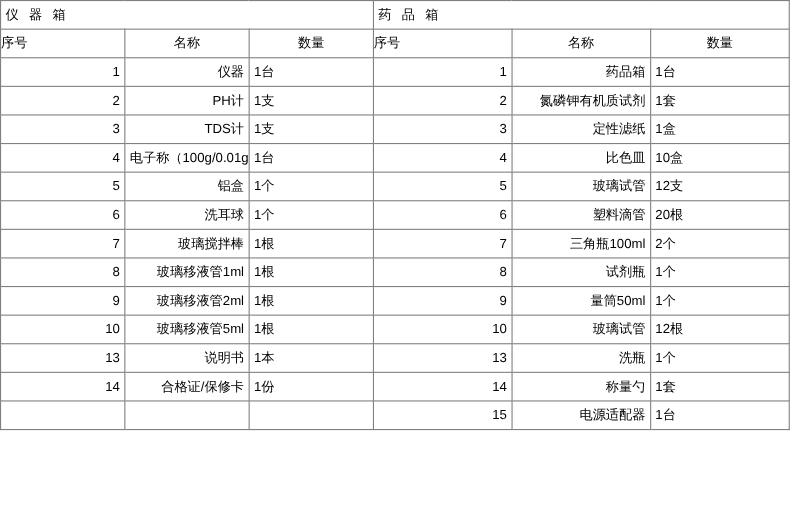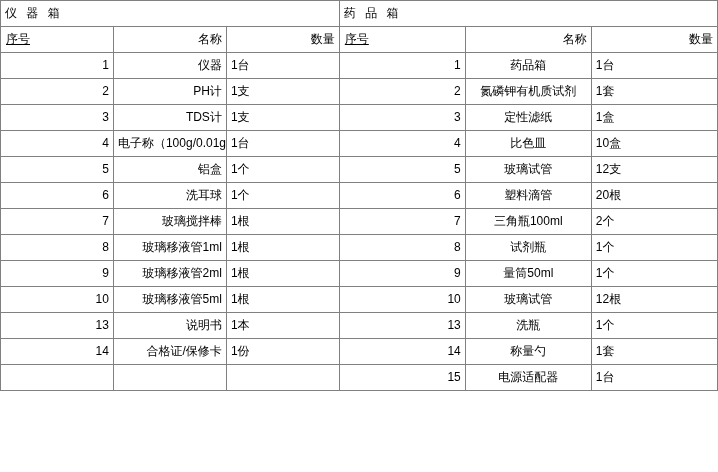--- a/index.html
+++ b/index.html
@@ -33,31 +33,31 @@
     line-height: 23px;
     vertical-align: middle;
     white-space: nowrap;
     overflow: hidden;
   }
   
   .c-seq   { width: 60px;  text-align: right; padding-right: 5px; }
   .c-name  { width: 240px; text-align: right; }
   .c-qty   { width: 65px;  text-align: left; }
   .c-seq2  { width: 68px;  text-align: right; padding-right: 5px; }
-  .c-name2 { width: 190px; text-align: center; }
+  .c-name2 { width: 190px; text-align: right; }
   .c-qty2  { width: 60px;  text-align: left; }
 
   .title-cell {
     text-align: left;
     letter-spacing: 3px;
   }
   .hdr {
-    text-align: right;
-  }
-  .hdr.c-seq, .hdr.c-seq2 { text-align: left; padding-left: 5px; text-decoration: underline; }
+    text-align: center;
+  }
+  .hdr.c-seq, .hdr.c-seq2 { text-align: left; padding-left: 0; }
   .empty { }
 </style>
 </head>
 <body>
 
 <div class="sheet">
   <table class="grid">
     <tbody>
 
       <tr>

